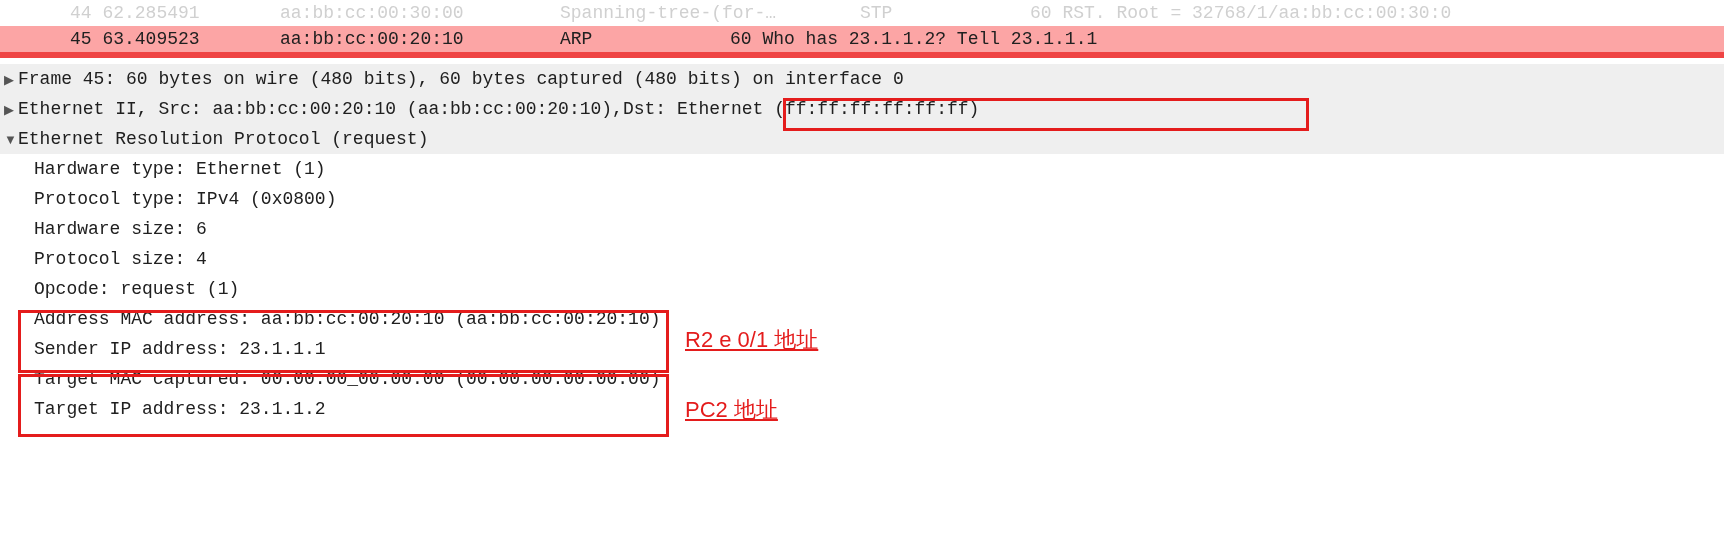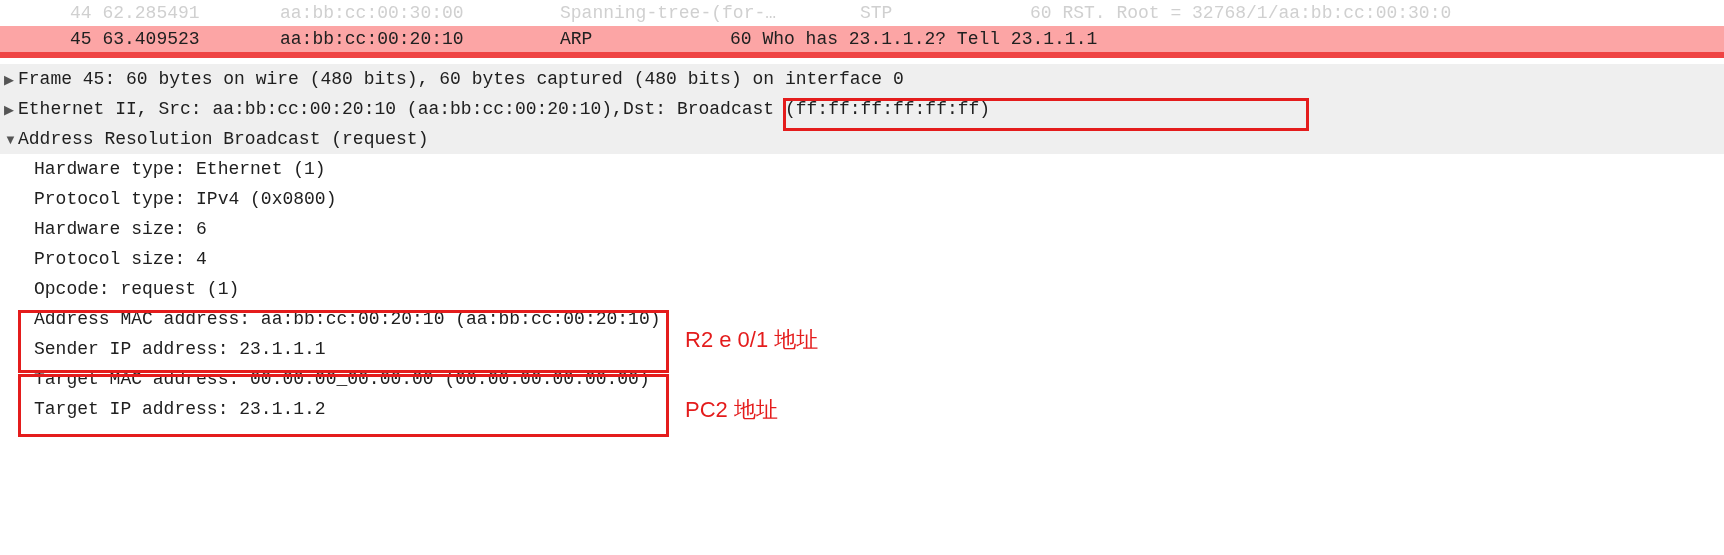--- a/index.html
+++ b/index.html
@@ -61,20 +61,21 @@
       pointer-events: none;
     }
     #box-dst    { left: 783px;  top: 98px;  width: 526px; height: 33px; }
     #box-sender { left: 18px;   top: 310px; width: 651px; height: 63px; }
     #box-target { left: 18px;   top: 374px; width: 651px; height: 63px; }
     .red-label {
       position: absolute;
       color: #e41c1c;
       font-family: "Microsoft YaHei", sans-serif;
       font-size: 22px;
+      text-decoration: underline;
     }
     #lbl1 { left: 685px; top: 325px; }
     #lbl2 { left: 685px; top: 395px; }
   </style>
 </head>
 <body>
 
 <div class="packet-list">
   <div class="row row-faded">
     <span class="col-no">44 62.285491</span>
@@ -94,26 +95,26 @@
 <div class="details">
 
   <div class="d-row bg">
     <span class="triangle">▶</span>
     <span>Frame 45: 60 bytes on wire (480 bits), 60 bytes captured (480 bits) on interface 0</span>
   </div>
 
   <div class="d-row bg">
     <span class="triangle">▶</span>
     <span>Ethernet II, Src: aa:bb:cc:00:20:10 (aa:bb:cc:00:20:10),</span>
-    <span> Dst: Broadcast (ff:ff:ff:ff:ff:ff)</span>
+    <span> Dst: Ethernet (ff:ff:ff:ff:ff:ff)</span>
   </div>
 
   <div class="d-row bg">
     <span class="triangle">▼</span>
-    <span>Address Resolution Broadcast (request)</span>
+    <span>Ethernet Resolution Protocol (request)</span>
   </div>
 
   <div class="d-row indent1">
     <span>Hardware type: Ethernet (1)</span>
   </div>
   <div class="d-row indent1">
     <span>Protocol type: IPv4 (0x0800)</span>
   </div>
   <div class="d-row indent1">
     <span>Hardware size: 6</span>
@@ -124,21 +125,21 @@
   <div class="d-row indent1">
     <span>Opcode: request (1)</span>
   </div>
   <div class="d-row indent1">
     <span>Address MAC address: aa:bb:cc:00:20:10 (aa:bb:cc:00:20:10)</span>
   </div>
   <div class="d-row indent1">
     <span>Sender IP address: 23.1.1.1</span>
   </div>
   <div class="d-row indent1">
-    <span>Target MAC address: 00:00:00_00:00:00 (00:00:00:00:00:00)</span>
+    <span>Target MAC captured: 00:00:00_00:00:00 (00:00:00:00:00:00)</span>
   </div>
   <div class="d-row indent1">
     <span>Target IP address: 23.1.1.2</span>
   </div>
 </div>
 
 <div id="box-dst" class="annot-box"></div>
 <div id="box-sender" class="annot-box"></div>
 <div id="box-target" class="annot-box"></div>
 <div id="lbl1" class="red-label">R2 e 0/1 地址</div>

